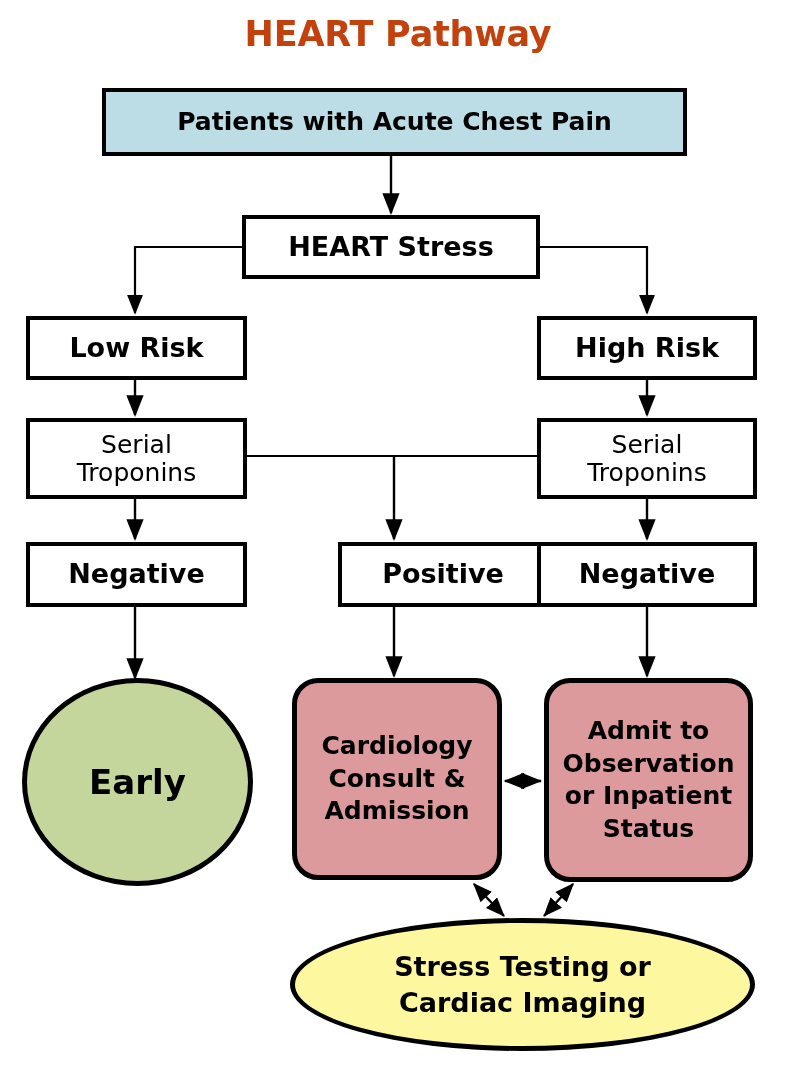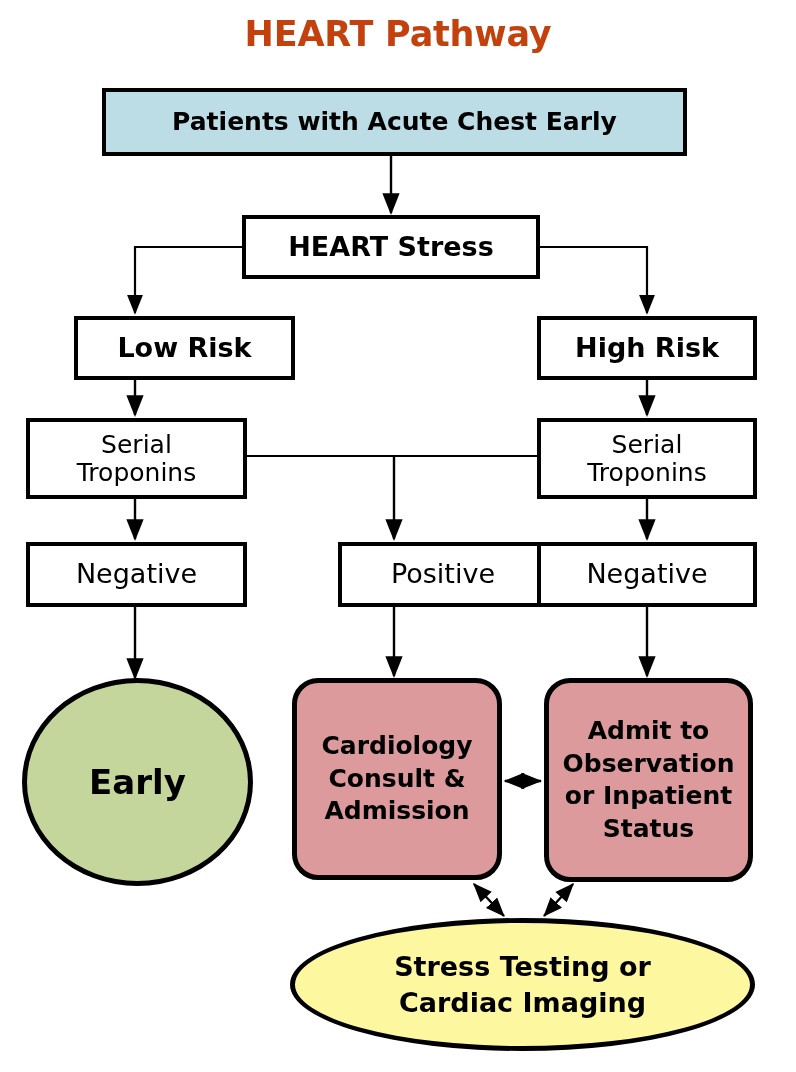--- a/index.html
+++ b/index.html
@@ -59,21 +59,21 @@
   }
   .rect.plain {
     font-size: 27px;
   }
   .rect.two-line {
     font-size: 25px;
     font-weight: normal;
   }
   .rect.one-line-norm {
     font-size: 27px;
-    font-weight: normal;
+    font-weight: bold;
   }
   
   .round-rect {
     border: 5px solid #000000;
     border-radius: 26px;
     background: #dd9a9d;
     font-size: 25px;
     font-weight: bold;
     line-height: 1.30;
   }
@@ -144,28 +144,28 @@
     <line x1="647" y1="607" x2="647" y2="676" stroke="#000000" stroke-width="2.4" marker-end="url(#ah)"></line>
 
     <line x1="505" y1="781" x2="541" y2="781" stroke="#000000" stroke-width="2.6" marker-end="url(#ah-sm)" marker-start="url(#ah-sm-start)"></line>
 
     <line x1="474" y1="884" x2="504" y2="916" stroke="#000000" stroke-width="2.4" marker-end="url(#ah-sm)" marker-start="url(#ah-sm-start)"></line>
 
     <line x1="573" y1="884" x2="544" y2="916" stroke="#000000" stroke-width="2.4" marker-end="url(#ah-sm)" marker-start="url(#ah-sm-start)"></line>
   </svg>
 
   <div class="node rect blue" style="left:102px; top:88px; width:585px; height:68px;">
-    <span class="label">Patients with Acute Chest Early</span>
+    <span class="label">Patients with Acute Chest Pain</span>
   </div>
 
   <div class="node rect plain" style="left:242px; top:215px; width:298px; height:64px;">
     <span class="label">HEART Stress</span>
   </div>
 
-  <div class="node rect plain" style="left:26px; top:316px; width:221px; height:64px;margin-left:48px;">
+  <div class="node rect plain" style="left:26px; top:316px; width:221px; height:64px;">
     <span class="label">Low Risk</span>
   </div>
 
   <div class="node rect plain" style="left:537px; top:316px; width:220px; height:64px;">
     <span class="label">High Risk</span>
   </div>
 
   <div class="node rect two-line" style="left:26px; top:418px; width:221px; height:81px;">
     <span class="label">
       <span>Serial</span><br>

